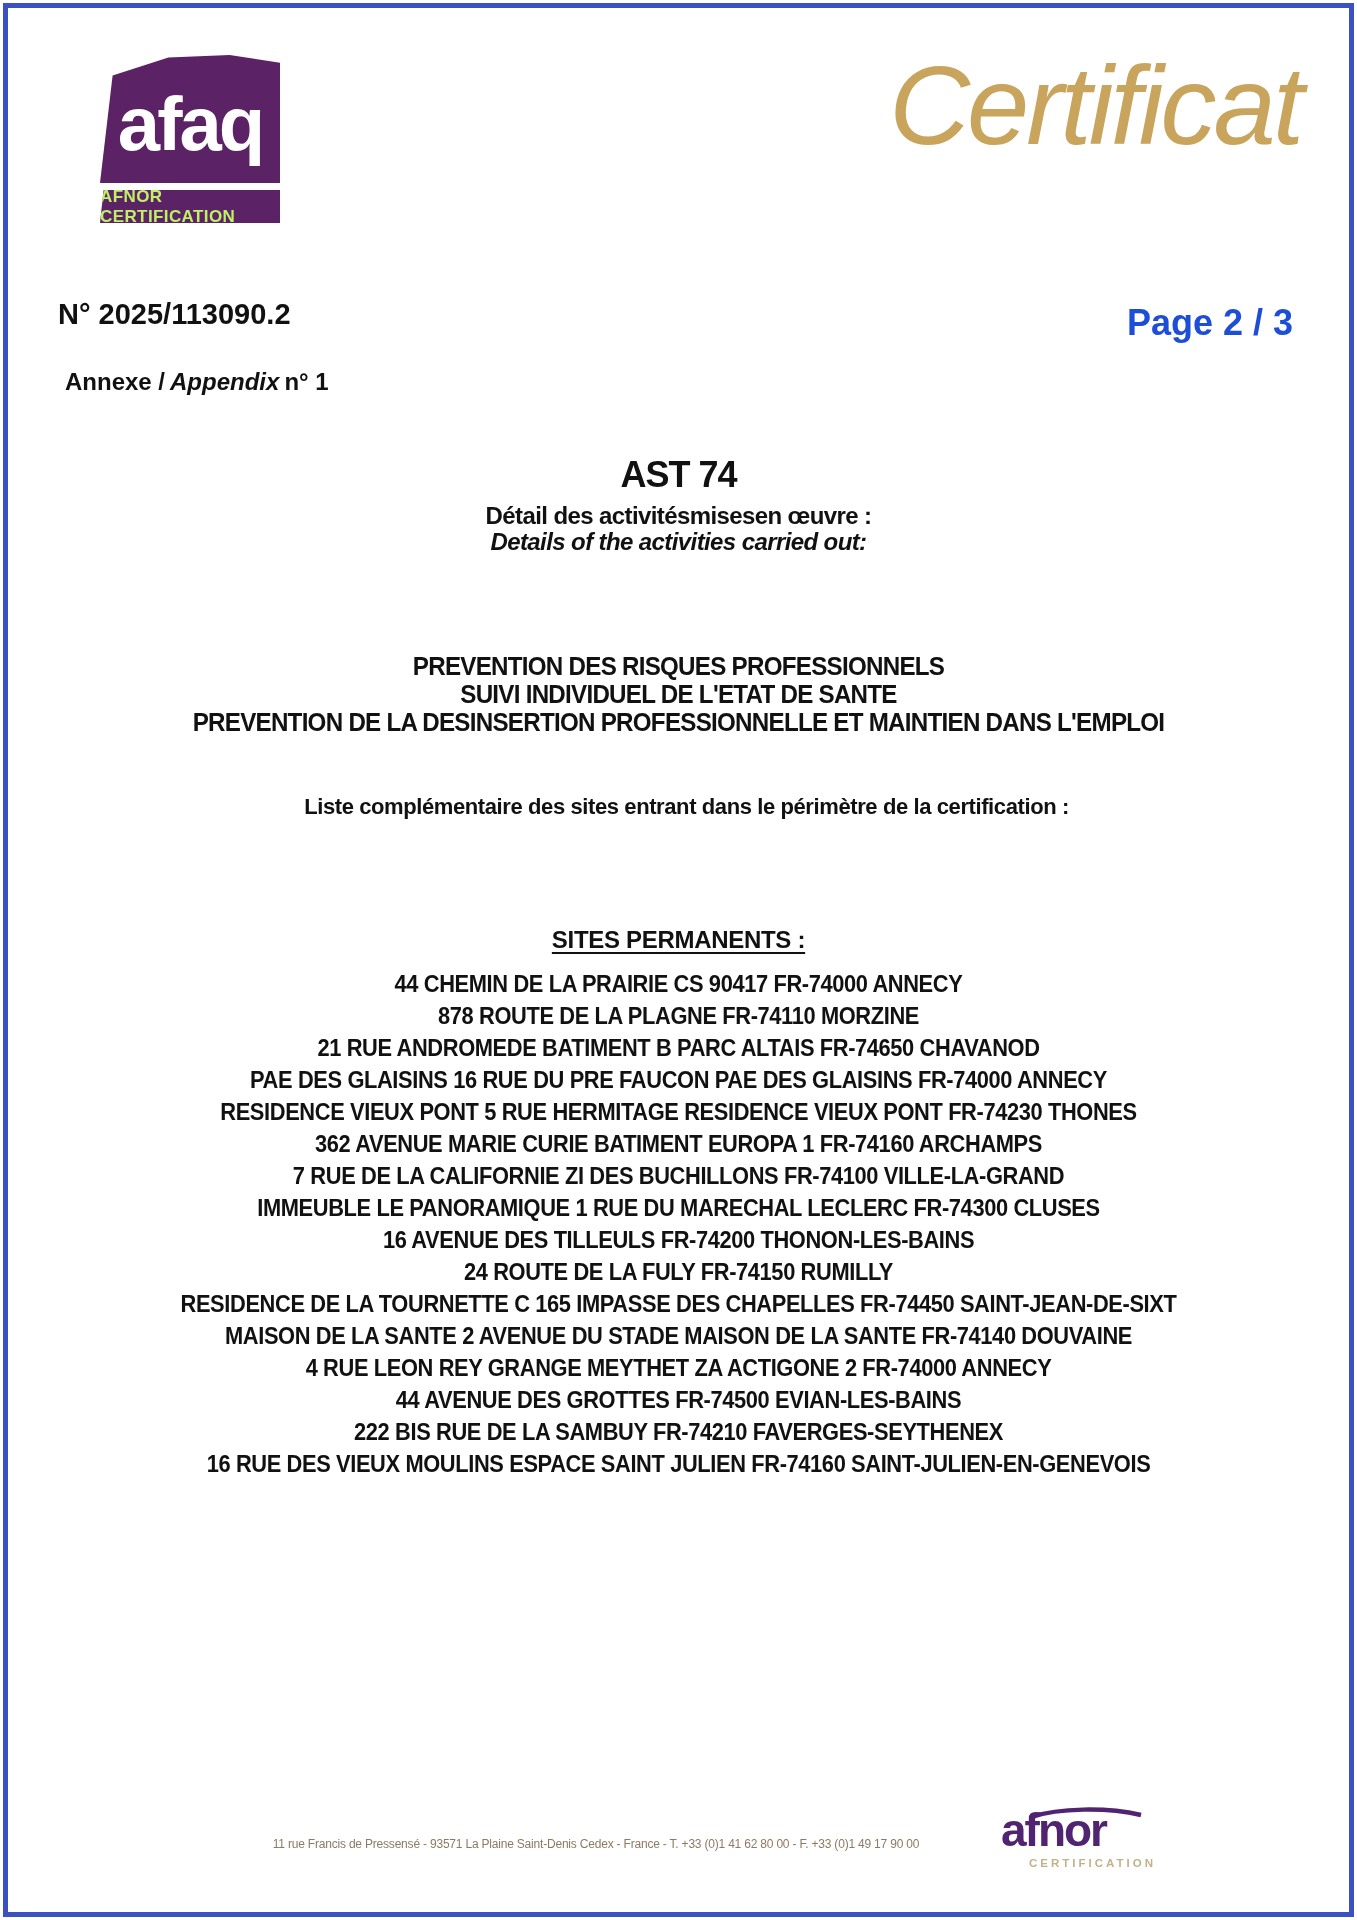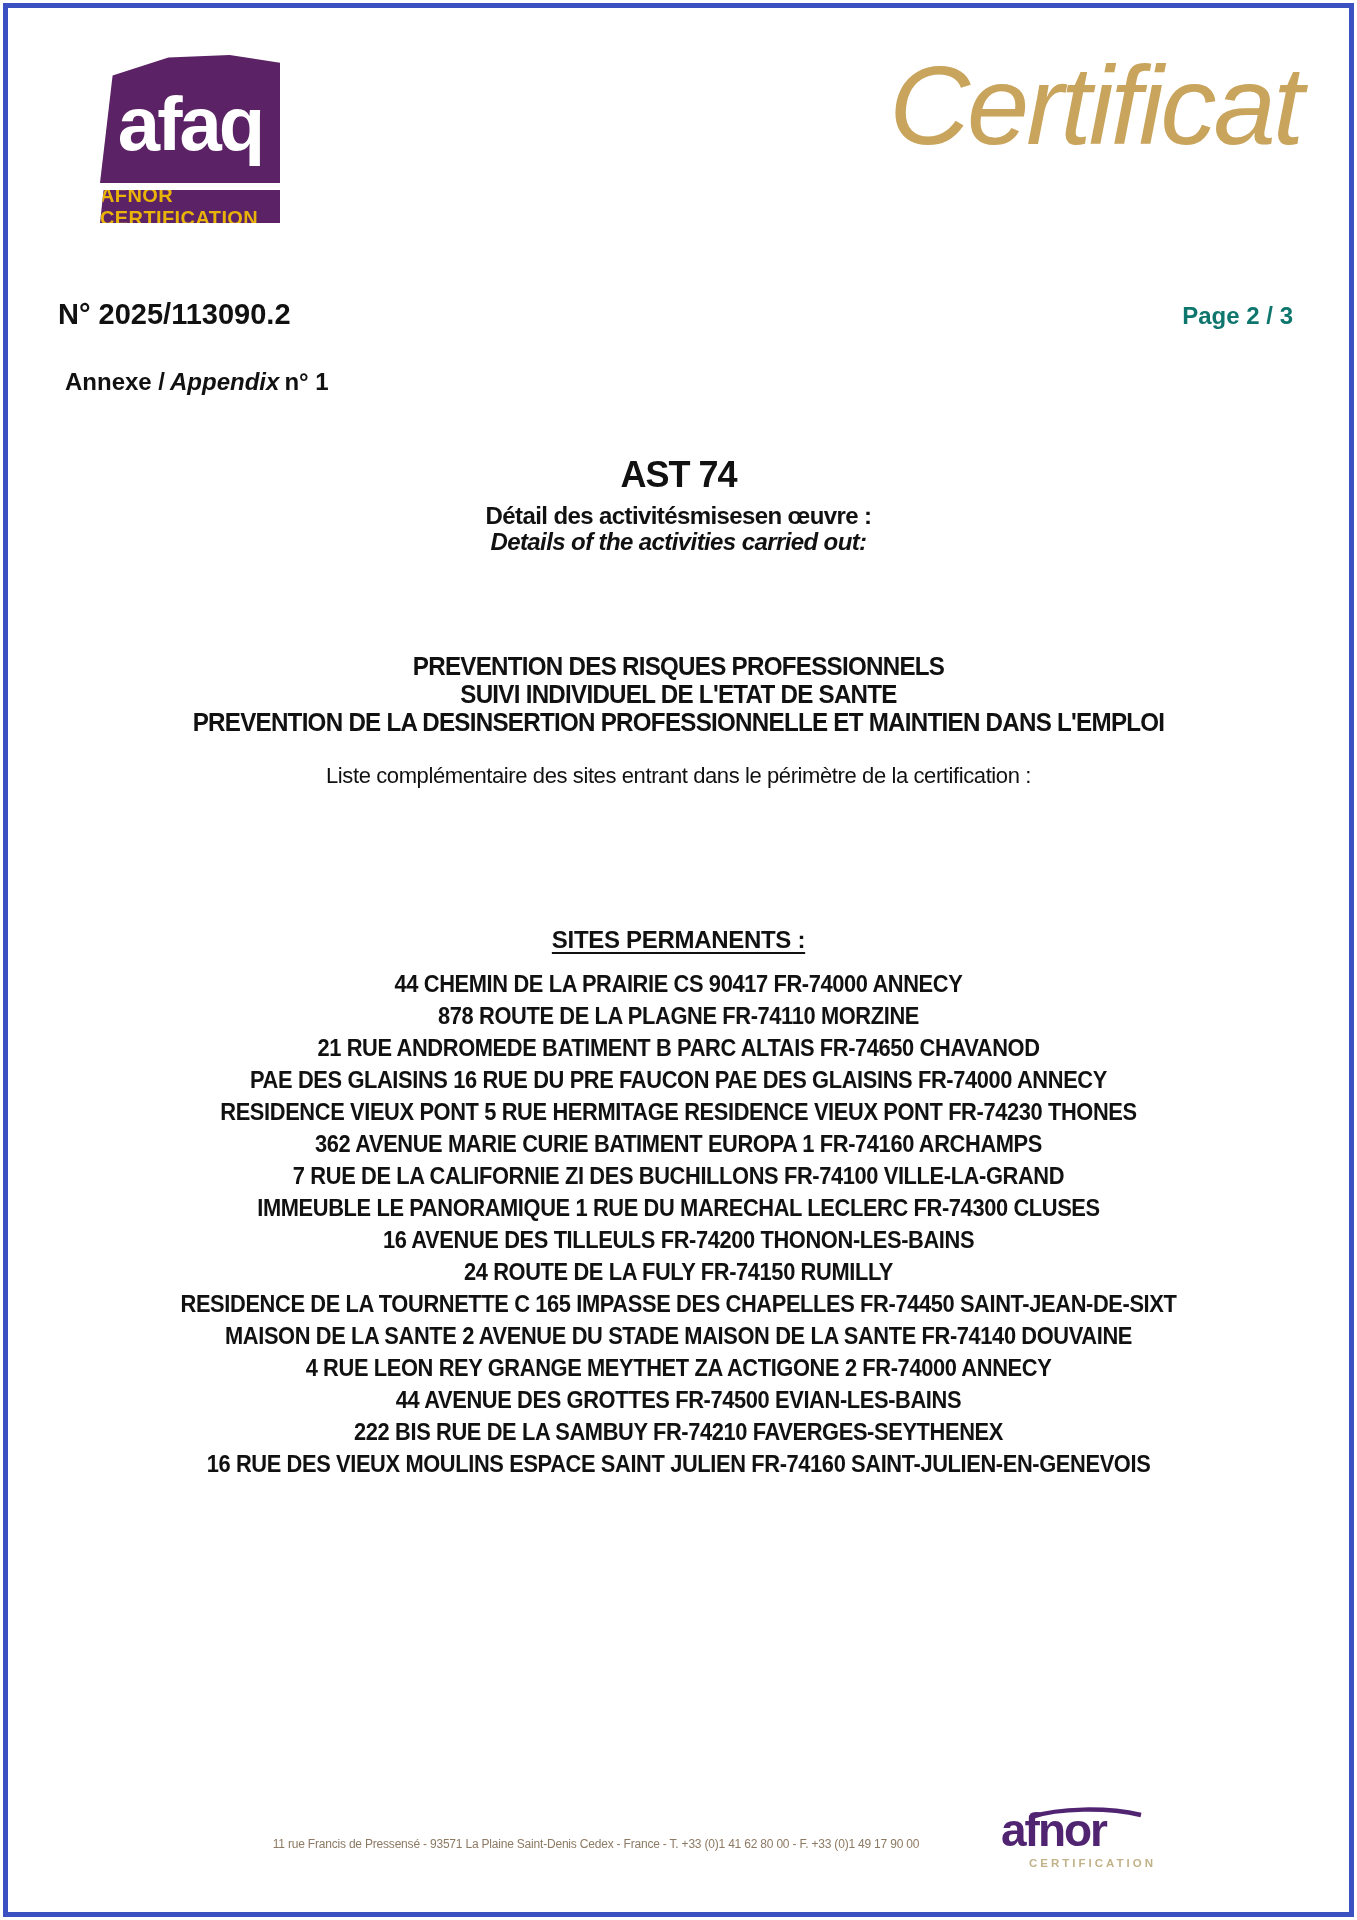--- a/index.html
+++ b/index.html
@@ -23,48 +23,48 @@
   }
   .afaq-word {
     color:#ffffff; font-size:76px; font-weight:bold; letter-spacing:-3px;
     padding-top:10px; line-height:1;
   }
   .afaq-bar {
     margin-top:7px; height:33px; background:#5b2265;
     clip-path: polygon(2% 0, 100% 0, 100% 100%, 0 100%);
     display:flex; align-items:center; justify-content:center;
   }
-  .afaq-sub { color:#eab308; font-size:20px; font-weight:bold; letter-spacing:0.4px; }
+  .afaq-sub { color:#bef264; font-size:17px; font-weight:bold; letter-spacing:0.4px; }
 
   
   .cert-title {
     position:absolute; top:36px; right:48px;
     font-size:112px; font-style:italic; font-weight:400;
     color:#c9a45c; letter-spacing:-3px; line-height:1.1;
   }
 
   
   .cert-number { position:absolute; left:50px; top:290px; font-size:29px; font-weight:bold; color:#111; }
-  .page-indicator { position:absolute; right:56px; top:294px; font-size:24px; font-weight:bold; color:#0f766e; }
+  .page-indicator { position:absolute; right:56px; top:294px; font-size:36px; font-weight:bold; color:#1d4ed8; }
   .annexe { position:absolute; left:57px; top:360px; font-size:24px; font-weight:bold; color:#111; }
   .annexe .it { font-style:italic; }
   .annexe span { margin-right:5px; }
 
   
   .centered { position:absolute; left:0; width:100%; text-align:center; color:#111; }
   .ast-code { top:446px; font-size:36px; font-weight:bold; letter-spacing:-1px; }
   .detail-fr { top:494px; font-size:24px; font-weight:bold; letter-spacing:-0.6px; }
   .detail-en { top:520px; font-size:24px; font-weight:bold; font-style:italic; letter-spacing:-0.6px; }
 
   .activities {
     top:644px; font-weight:bold; font-size:26px; line-height:28px;
     letter-spacing:-0.8px; transform:scaleX(0.93); transform-origin:50% 0;
   }
 
-  .list-intro-fr { top:755px; font-size:22px; font-weight:normal; letter-spacing:-0.4px; }
+  .list-intro-fr { top:786px; font-size:22px; font-weight:bold; letter-spacing:-0.4px;padding-left:8px; }
   .list-intro-en { top:811px; font-size:22px; font-weight:bold; font-style:italic; letter-spacing:-0.4px; }
 
   .sites-heading { top:918px; }
   .sites-heading span {
     font-size:24px; font-weight:bold; text-decoration:underline;
     text-underline-offset:4px; padding:0 3px; letter-spacing:-0.3px;
   }
 
   .sites-list {
     top:960px; font-weight:bold; font-size:23px; line-height:32px;

